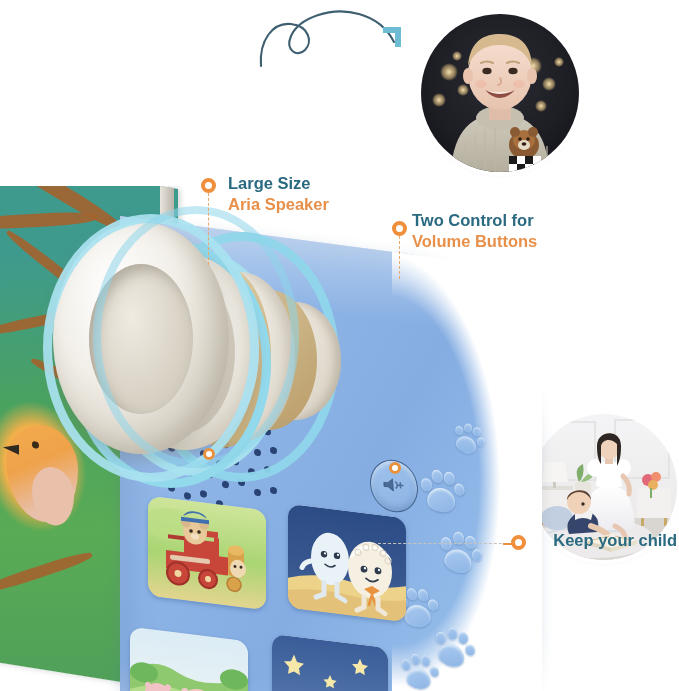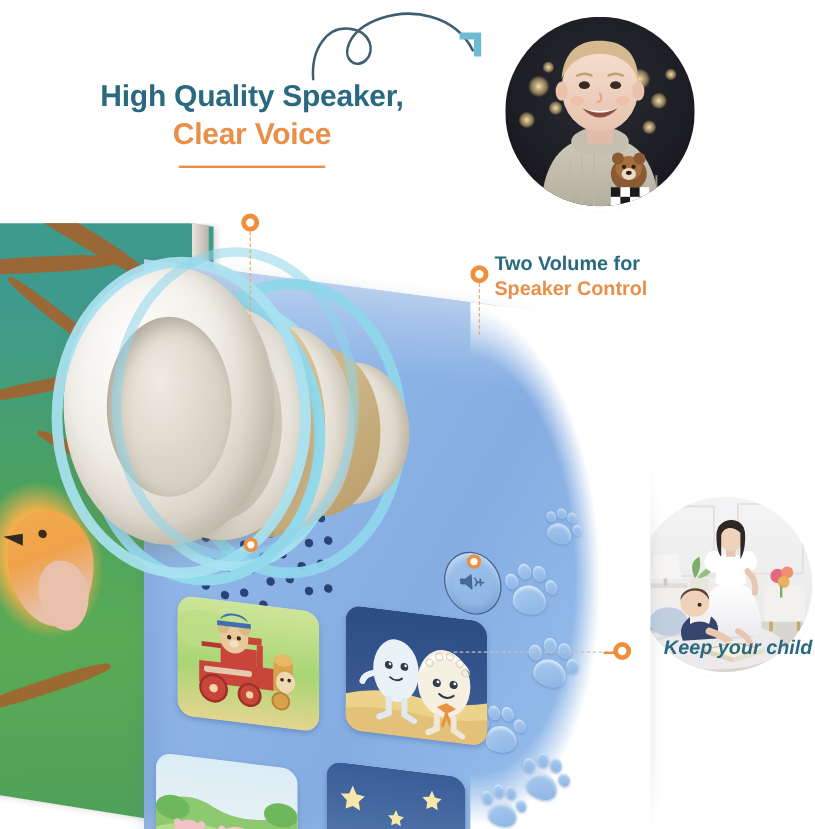--- a/index.html
+++ b/index.html
@@ -99,21 +99,21 @@
   .callout .line2b {
     font-size: 16.5px;
     font-weight: bold;
     color: #2a6a80;
     line-height: 1.26;
     white-space: nowrap;
   }
 
   .c-large  { left: 228px; top: 173px; }
   .c-two    { left: 412px; top: 210px; }
-  .c-keep   { left: 531px; top: 530px; text-align: right; width: 146px; font-style: italic;}
+  .c-keep   { left: 531px; top: 530px; text-align: right; width: 146px;}
 
   
   .marker {
     position: absolute;
     width: 15px;
     height: 15px;
     border-radius: 50%;
     background: #ffffff;
     border: 4.5px solid #ef8f3c;
     box-sizing: border-box;
@@ -333,25 +333,20 @@
 </head>
 <body>
 
 <div id="page">
 
   <svg class="doodle" viewBox="0 0 165 72">
     <path d="M6,66 C4,40 18,22 36,24 C54,26 58,42 50,50 C42,58 30,50 36,36 C44,18 76,6 104,14 C122,19 133,30 139,42" fill="none" stroke="#3d5f70" stroke-width="2.1" stroke-linecap="round"></path>
     <path d="M131,30 L143,30 L143,44" fill="none" stroke="#6ebcd4" stroke-width="6" stroke-linecap="square" stroke-linejoin="miter"></path>
   </svg>
 
-  <div class="headline">
-    <div class="headline-l1">High Quality Speaker,</div>
-    <div class="headline-l2">Clear Voice</div>
-    <div class="headline-rule"></div>
-  </div>
 
   <div class="photo-circle photo-top">
     <svg class="photo-inner" viewBox="0 0 158 158" preserveAspectRatio="xMidYMid slice">
       <defs>
         <radialGradient id="bokehbg" cx="50%" cy="40%" r="75%">
           <stop offset="0%" stop-color="#2b2b33"></stop>
           <stop offset="60%" stop-color="#1d1d24"></stop>
           <stop offset="100%" stop-color="#101016"></stop>
         </radialGradient>
         <radialGradient id="blur1" cx="50%" cy="50%" r="50%">
@@ -522,26 +517,30 @@
         <path d="M54,126 l26,8 l0,4 l-26,-8 z" fill="#ddd5c0"></path>
         <path d="M106,126 l-26,8 l0,4 l26,-8 z" fill="#e6dfcc"></path>
         <g stroke="#c9bb9c" stroke-width="1" fill="none">
           <path d="M62,126 l16,-4"></path>
             <path d="M84,122 l16,4"></path>
         </g>
       </g>
     </svg>
   </div>
 
+  <div class="callout c-large">
+    <div class="line1">Large Size</div>
+    <div class="line2">Aria Speaker</div>
+  </div>
   <div class="marker m-large"></div>
   <div class="dash-v d-large"></div>
 
   <div class="callout c-two">
-    <div class="line1">Two Volume for</div>
-    <div class="line2">Speaker Control</div>
+    <div class="line1">Two Control for</div>
+    <div class="line2">Volume Buttons</div>
   </div>
   <div class="marker m-two"></div>
   <div class="dash-v d-two"></div>
 
   <div class="callout c-keep">
     <div class="line1">Keep your child</div>
   </div>
   <div class="marker m-keep"></div>
   <div class="dash-h d-keep"></div>
   <div class="d-keep-tick"></div>

